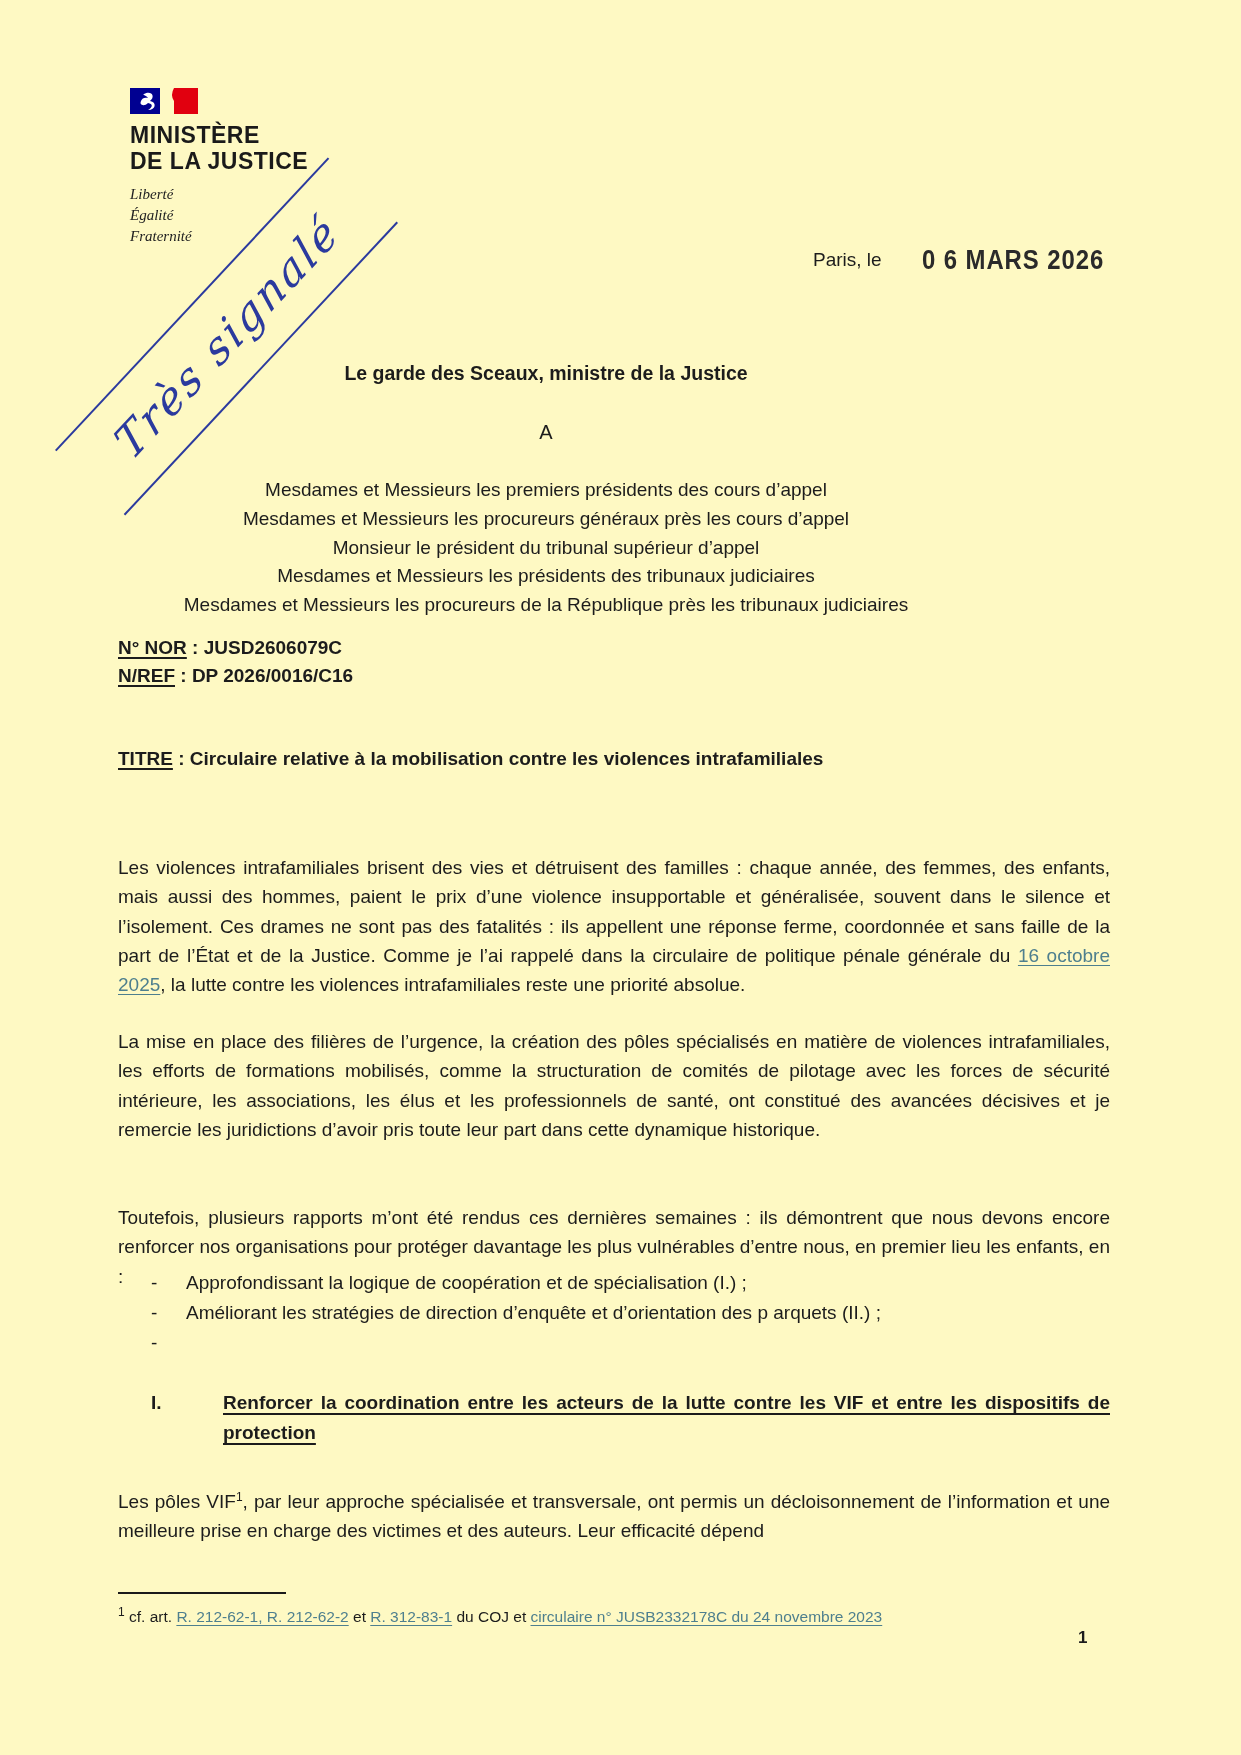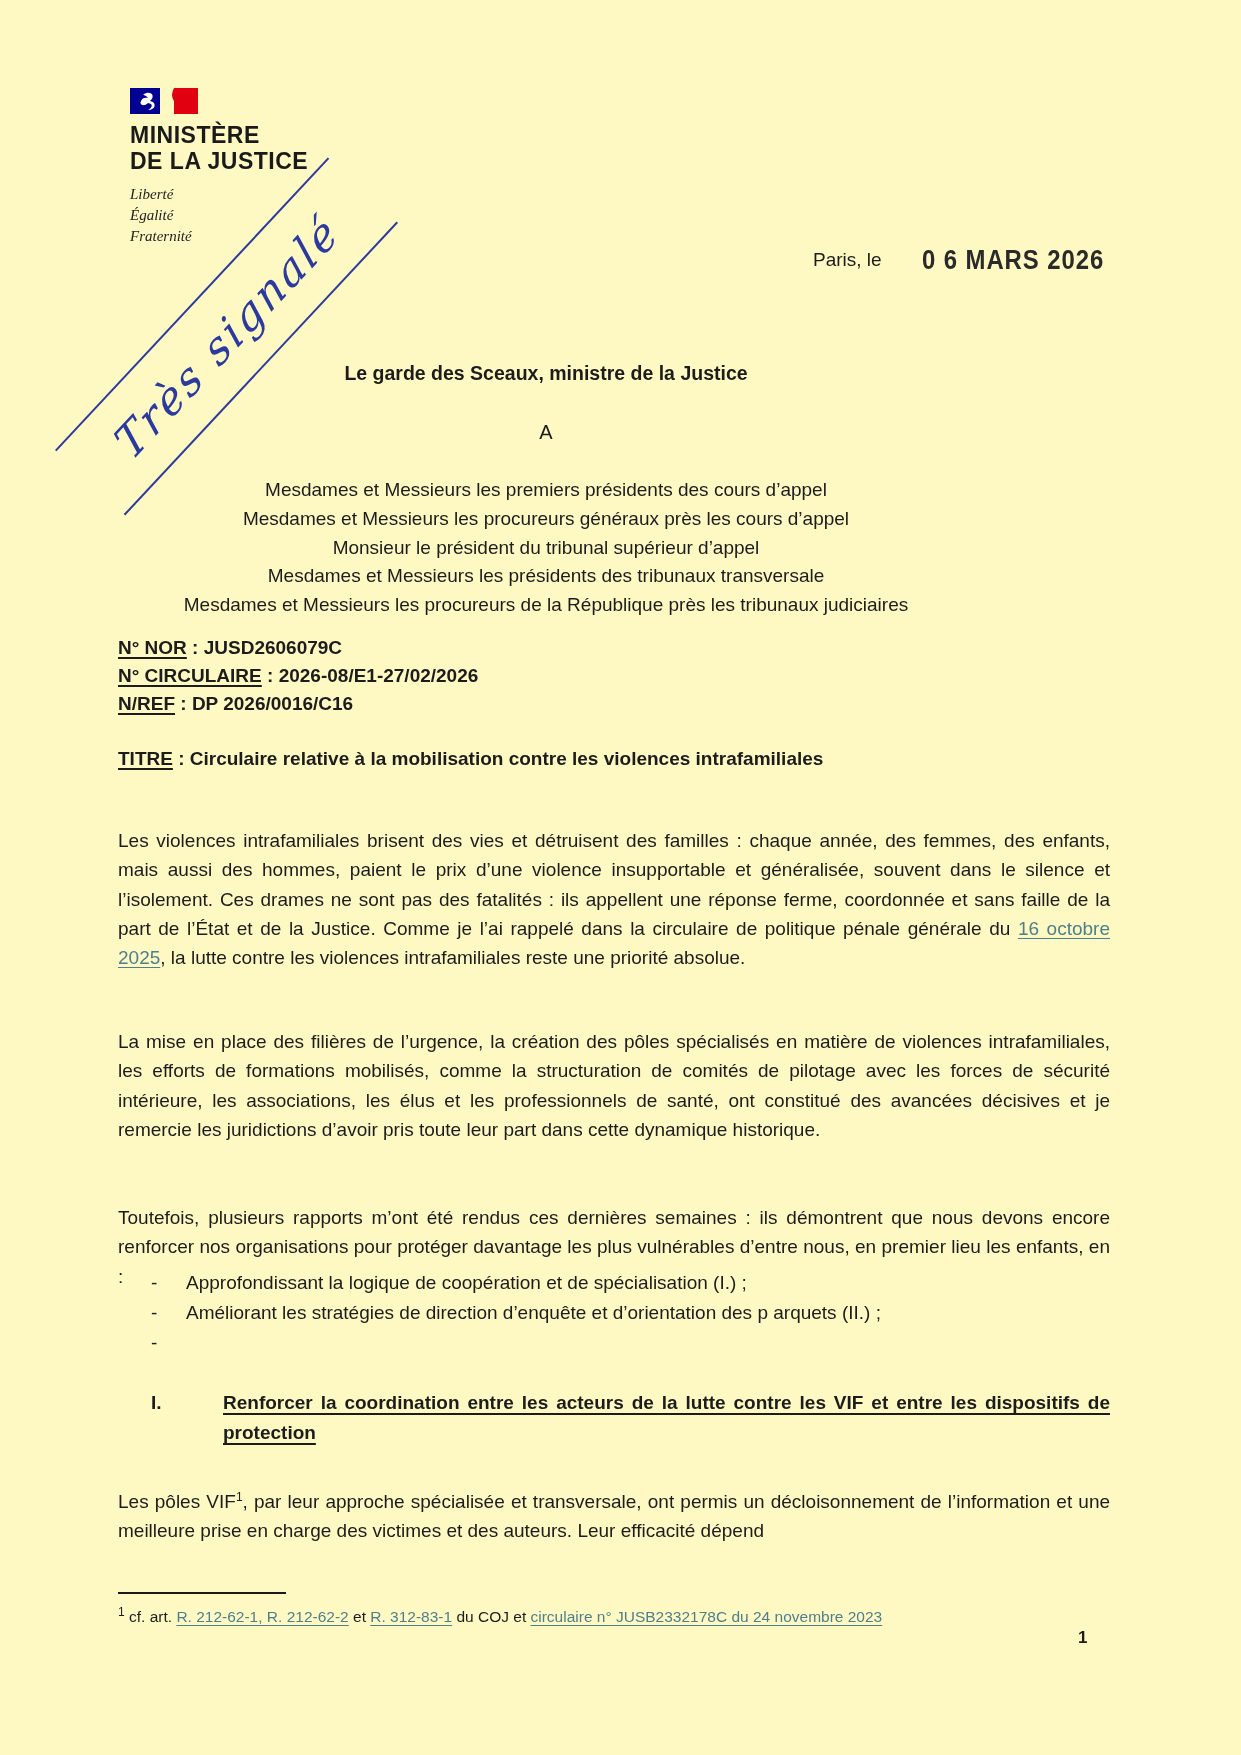--- a/index.html
+++ b/index.html
@@ -46,21 +46,21 @@
   .recipients li{font-size:19px;line-height:28.8px;}
   
   .refs{position:absolute;left:118px;top:634px;}
   .refs .ref-line{font-weight:700;font-size:19px;line-height:28px;}
   .ref-label{text-decoration:underline;text-underline-offset:3px;text-decoration-thickness:2px;}
   
   .titre{position:absolute;left:118px;top:748px;font-weight:700;font-size:19px;}
   .titre-label{text-decoration:underline;text-underline-offset:3px;text-decoration-thickness:2px;}
   
   .para{position:absolute;left:118px;width:992px;font-size:19px;line-height:29.3px;text-align:justify;color:#1c1c1c;}
-  .p1{top:778px;margin-top:48px;}
+  .p1{top:805px;margin-top:48px;}
   .p2{top:1008px;}
   .p3{top:1184px;}
   .doc-link{color:#4e7f8e;text-decoration:underline;text-underline-offset:3px;cursor:pointer;text-align:center;}
   .bullets{position:absolute;left:118px;top:1268px;width:992px;}
   .bullet-row{display:flex;font-size:19px;line-height:30px;}
   .bullet-marker{width:35px;padding-left:33px;flex:none;}
   .section-head{position:absolute;left:118px;top:1388px;width:992px;display:flex;}
   .section-num{width:72px;padding-left:33px;flex:none;font-weight:700;font-size:19px;line-height:29.5px;}
   .section-title{flex:1;font-weight:700;font-size:19px;line-height:29.5px;text-align:justify;
     text-decoration:underline;text-underline-offset:4px;text-decoration-thickness:2px;}
@@ -103,28 +103,27 @@
     <span class="date-stamp">0 6 MARS 2026</span>
   </div>
 
   <div class="address-block">
     <div class="sender">Le garde des Sceaux, ministre de la Justice</div>
     <div class="to-a">A</div>
     <ul class="recipients">
       <li>Mesdames et Messieurs les premiers présidents des cours d’appel</li>
       <li>Mesdames et Messieurs les procureurs généraux près les cours d’appel</li>
       <li>Monsieur le président du tribunal supérieur d’appel</li>
-      <li>Mesdames et Messieurs les présidents des tribunaux transversale</li>
+      <li>Mesdames et Messieurs les présidents des tribunaux judiciaires</li>
       <li>Mesdames et Messieurs les procureurs de la République près les tribunaux judiciaires</li>
     </ul>
   </div>
 
   <div class="refs">
     <div class="ref-line"><span class="ref-label">N° NOR</span><span> : JUSD2606079C</span></div>
-    <div class="ref-line"><span class="ref-label">N° CIRCULAIRE</span><span> : 2026-08/E1-27/02/2026</span></div>
     <div class="ref-line"><span class="ref-label">N/REF</span><span> : DP 2026/0016/C16</span></div>
   </div>
 
   <div class="titre">
     <span class="titre-label">TITRE</span><span> : Circulaire relative à la mobilisation contre les violences intrafamiliales</span>
   </div>
 
   <p class="para p1"><span>Les violences intrafamiliales brisent des vies et détruisent des familles : chaque année, des femmes, des enfants, mais aussi des hommes, paient le prix d’une violence insupportable et généralisée, souvent dans le silence et l’isolement. Ces drames ne sont pas des fatalités : ils appellent une réponse ferme, coordonnée et sans faille de la part de l’État et de la Justice. Comme je l’ai rappelé dans la circulaire de politique pénale générale du </span><a class="doc-link">16 octobre 2025</a><span>, la lutte contre les violences intrafamiliales reste une priorité absolue.</span></p>
 
   <p class="para p2">La mise en place des filières de l’urgence, la création des pôles spécialisés en matière de violences intrafamiliales, les efforts de formations mobilisés, comme la structuration de comités de pilotage avec les forces de sécurité intérieure, les associations, les élus et les professionnels de santé, ont constitué des avancées décisives et je remercie les juridictions d’avoir pris toute leur part dans cette dynamique historique.</p>

